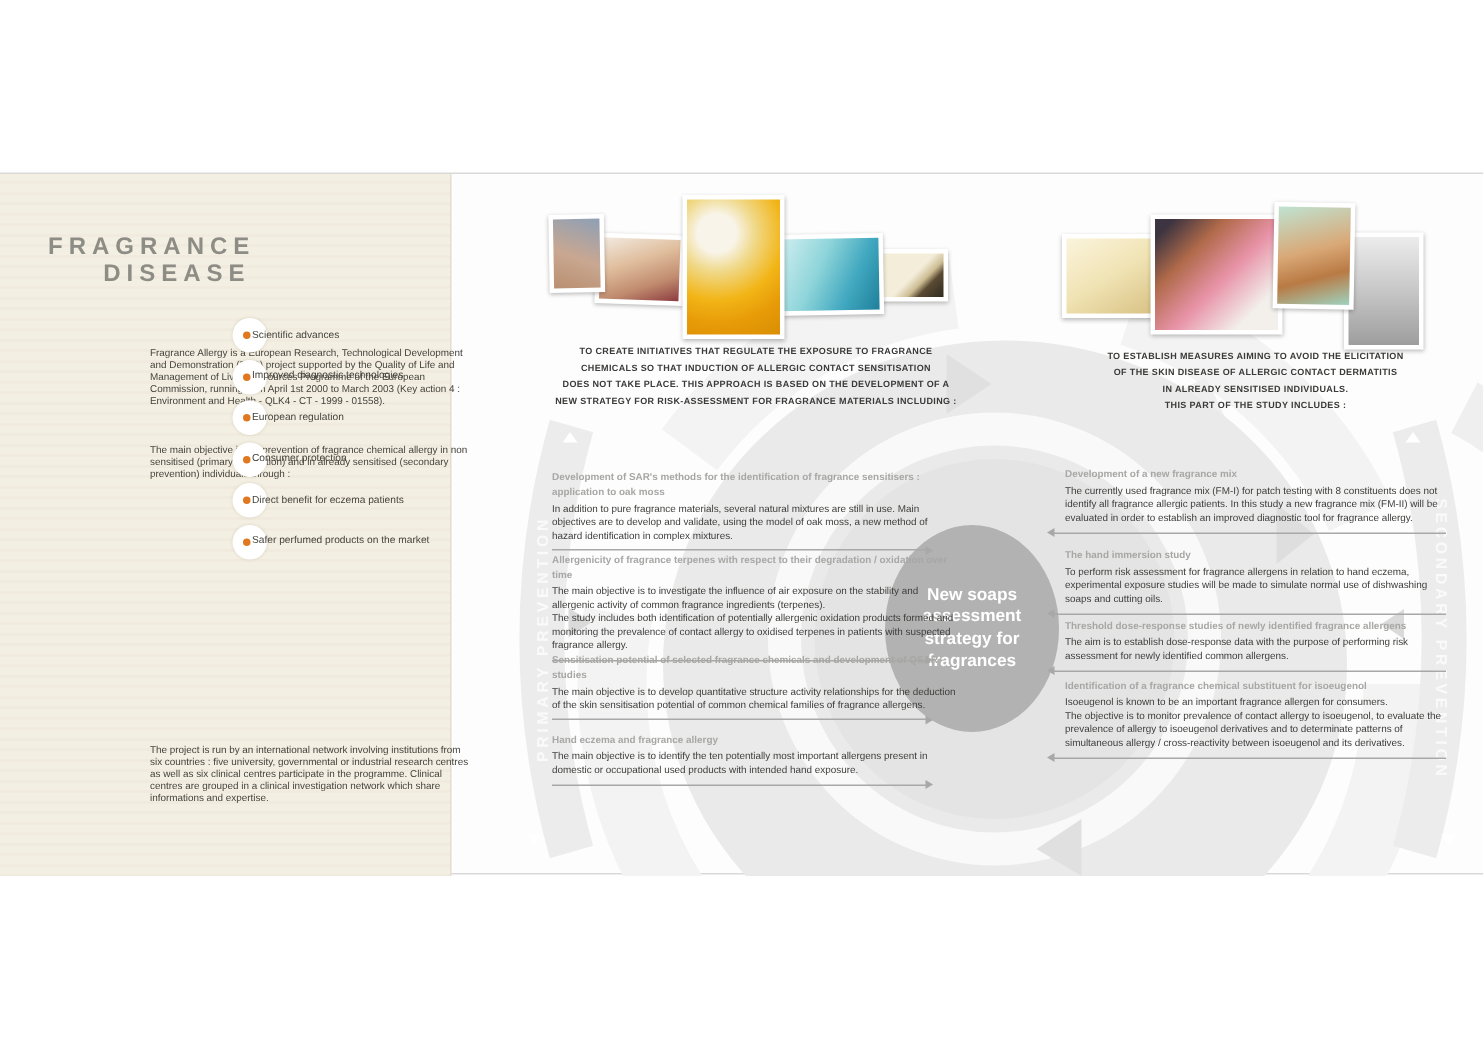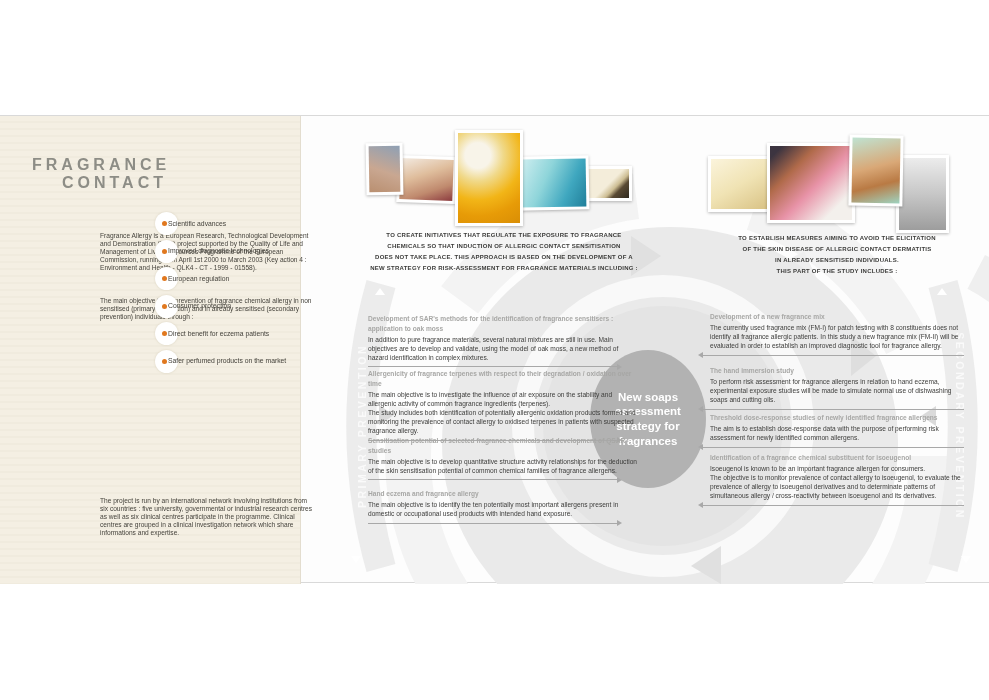--- a/index.html
+++ b/index.html
@@ -87,21 +87,21 @@
 </style>
 </head>
 <body>
 
 <div class="canvas">
   <div class="brochure">
 
     <div class="left-page">
       <div class="doc-title">
         <div>FRAGRANCE</div>
-        <div>CONTACT</div>
+        <div>DISEASE</div>
       </div>
       <div class="lp-par lp-intro">Fragrance Allergy is a European Research, Technological Development and Demonstration (RTD) project supported by the Quality of Life and Management of Living Resources Programme of the European Commission, running from April 1st 2000 to March 2003 (Key action 4 : Environment and Health - QLK4 - CT - 1999 - 01558).</div>
       <div class="lp-par lp-objective">The main objective is the prevention of fragrance chemical allergy in non sensitised (primary prevention) and in already sensitised (secondary prevention) individuals through :</div>
 
       <div class="bullets">
         <div class="bullet">
           <span class="circ"></span>
           <span class="dot"></span>
           <span class="blabel">Scientific advances</span>
         </div>

